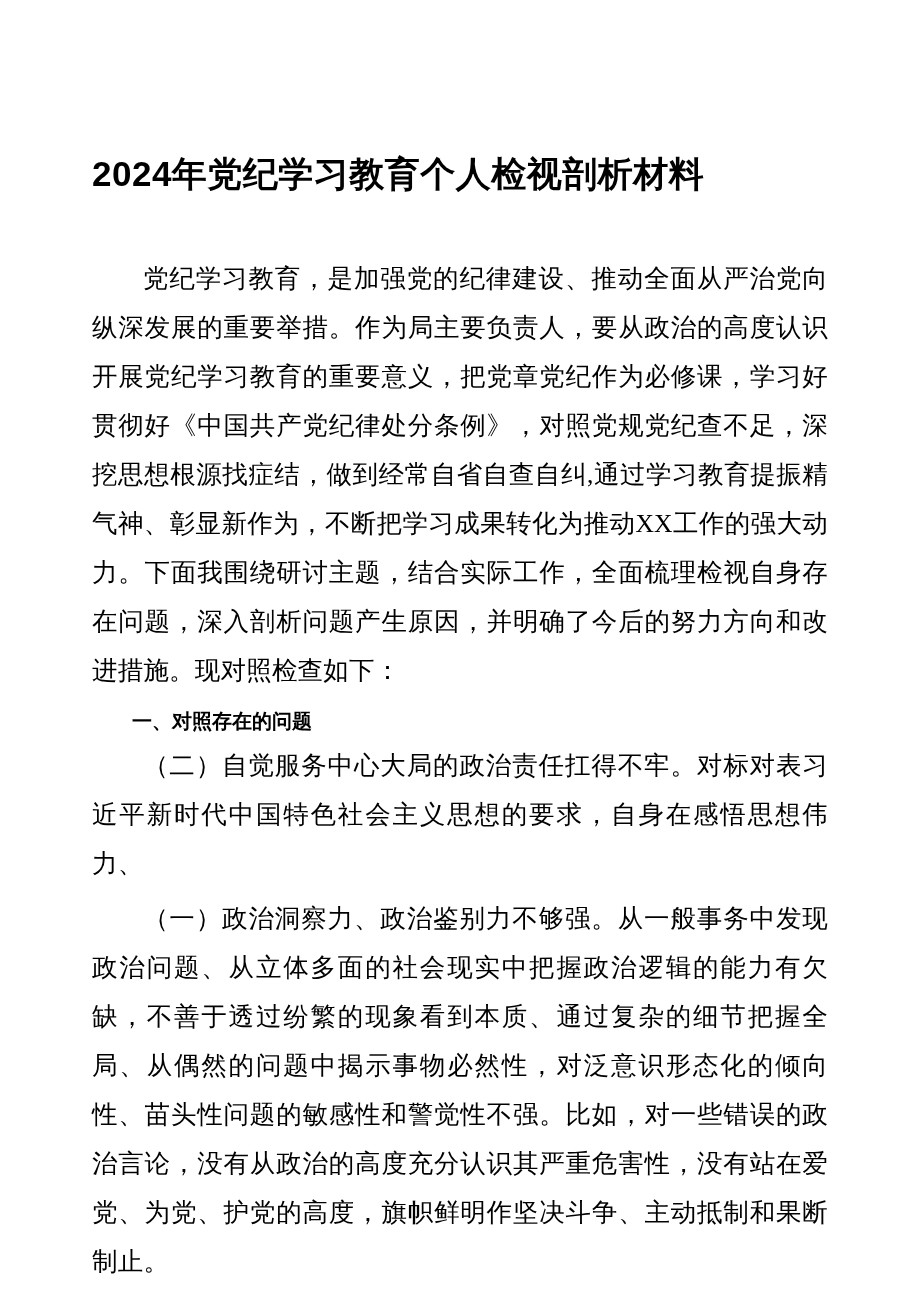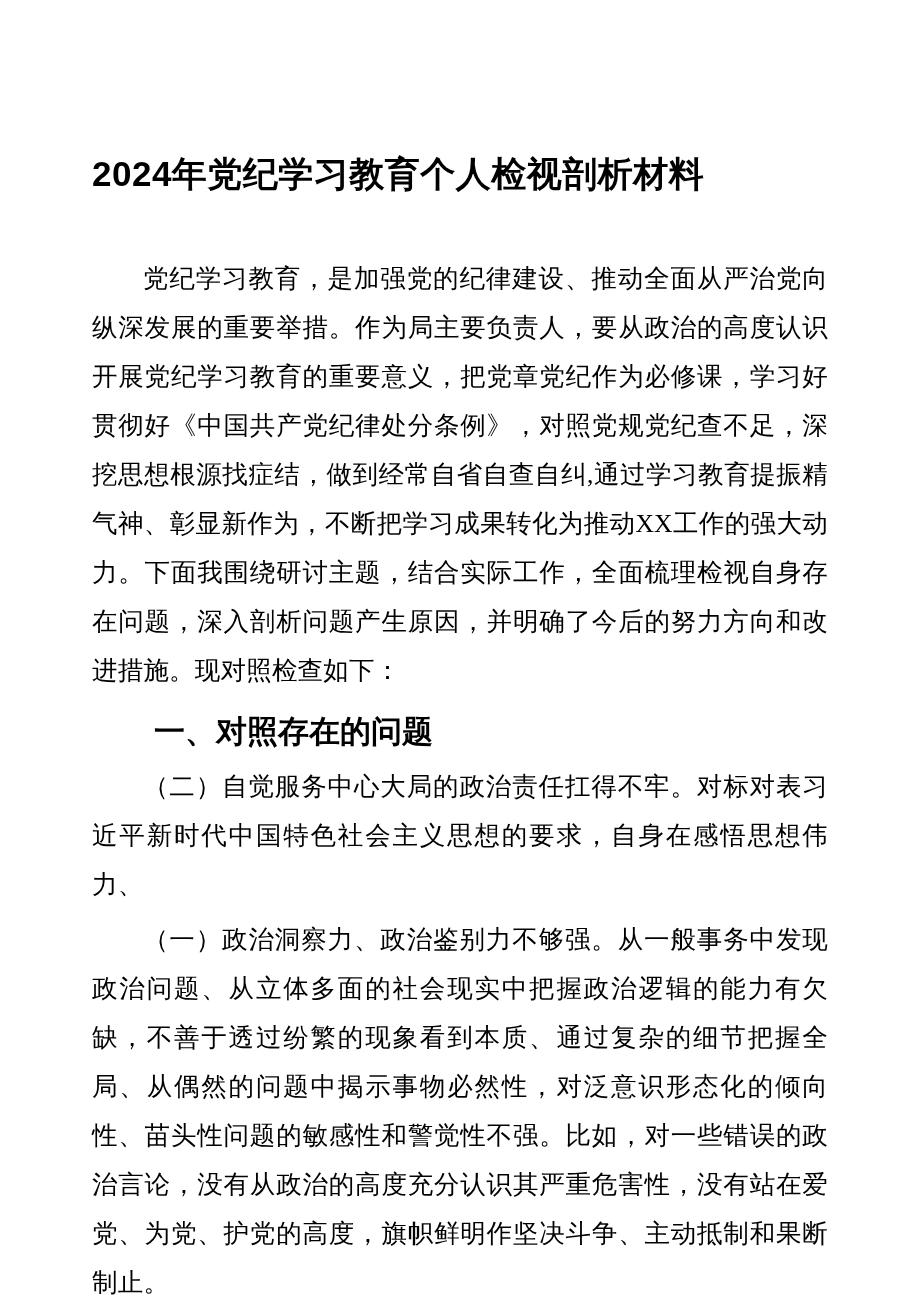--- a/index.html
+++ b/index.html
@@ -37,21 +37,21 @@
     line-height: 1.92;
     text-align: justify;
     text-justify: inter-ideograph;
     margin: 0 0 6px 0;
     text-indent: 2em;
     letter-spacing: 0.2px;
     color: #000000;
   }
   .heading {
     font-family: Liberation Serif, serif;
-    font-size: 31px;
+    font-size: 20px;
     font-weight: bold;
     line-height: 1.92;
     margin: 6px 0 2px 0;
     text-indent: 2em;
     color: #000000;
   }
 </style>
 </head>
 <body>
 

